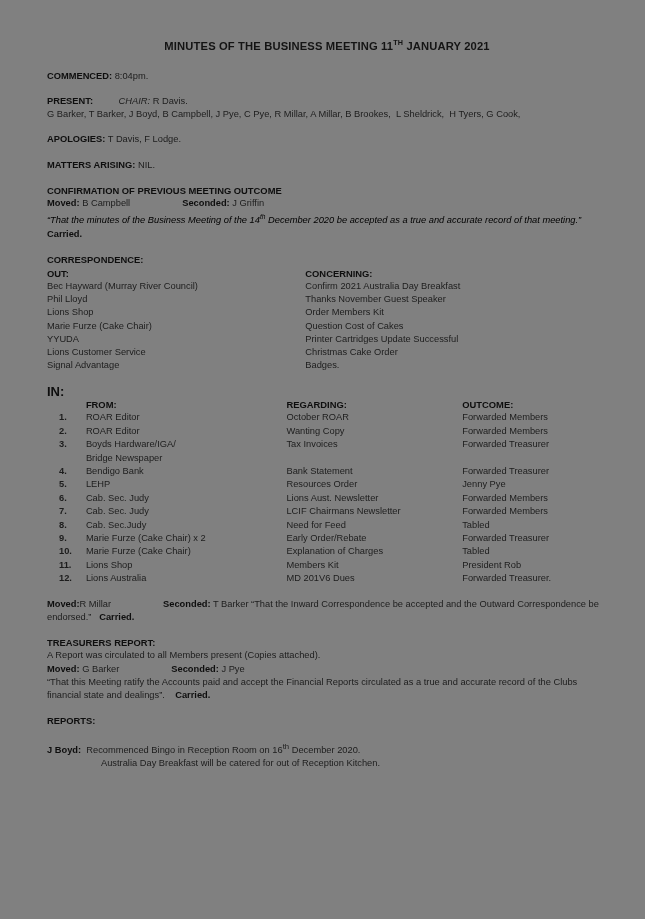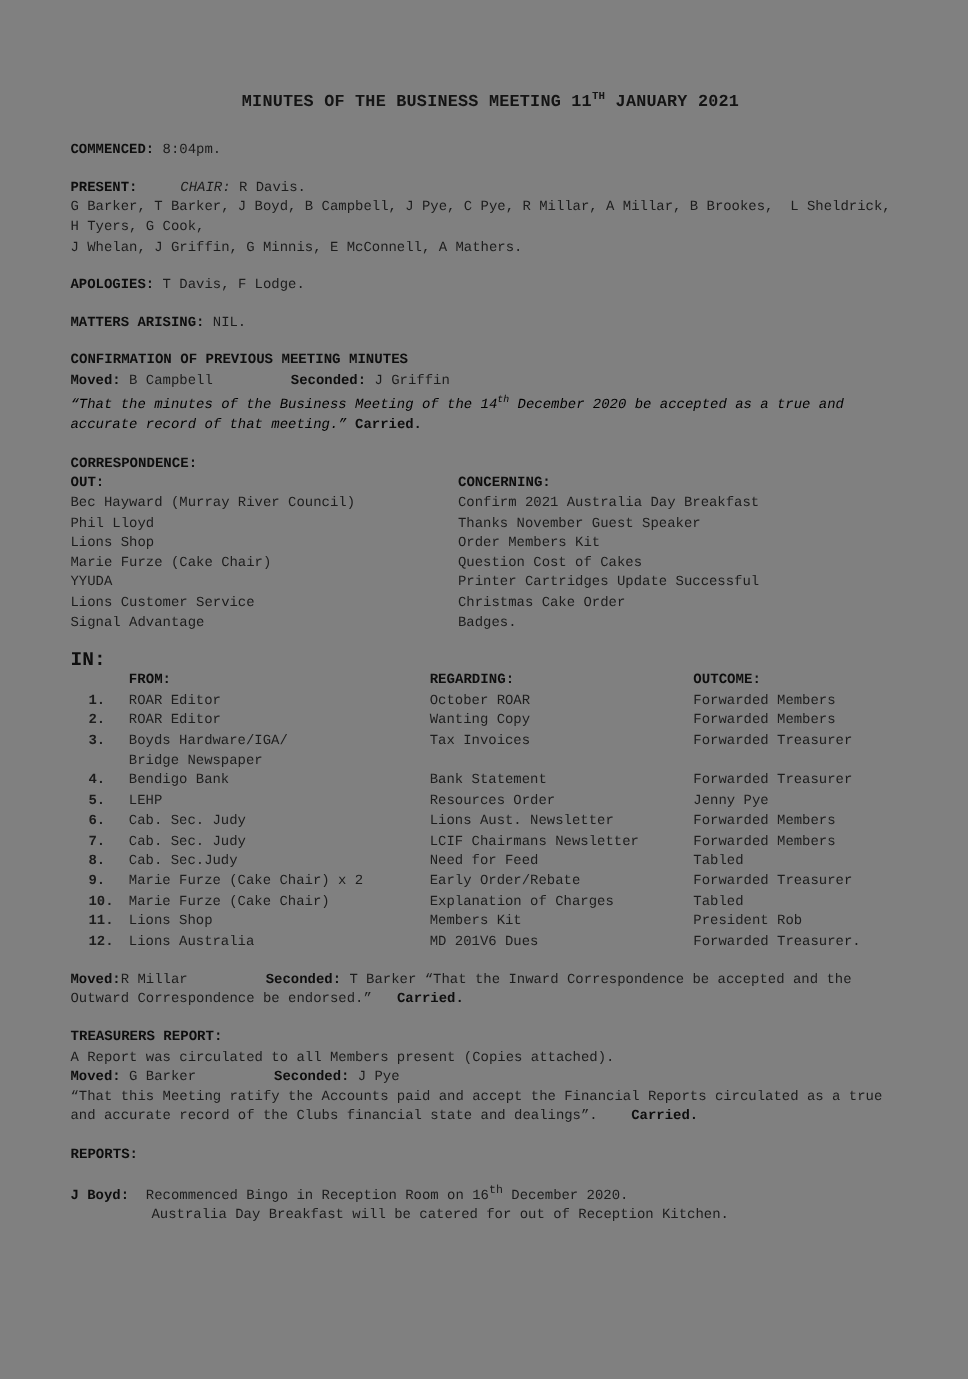--- a/index.html
+++ b/index.html
@@ -18,23 +18,22 @@
   .page {
     position: relative;
     width: 645px;
     height: 919px;
     box-sizing: border-box;
     padding: 0;
   }
   .doc {
     position: absolute;
     left: 47px;
-    top: 61px;
+    top: 38px;
     width: 560px;
-    font-family: Liberation Mono, monospace;
   }
   .doc-title {
     text-align: center;
     font-weight: bold;
     font-size: 11.2px;
     letter-spacing: 0.15px;
     margin: 0 0 18px 0;
     color: #141414;
   }
   .doc-title sup {
@@ -138,33 +137,32 @@
 
     <div class="doc-title"><span>MINUTES OF THE BUSINESS MEETING  11</span><sup>TH</sup><span> JANUARY 2021</span></div>
 
     <div class="block">
       <div class="line"><span class="lbl">COMMENCED:</span><span> 8:04pm.</span></div>
     </div>
 
     <div class="block">
       <div class="line"><span class="lbl">PRESENT:</span><span class="italic"> CHAIR:</span><span> R Davis.</span></div>
       <div class="line">G Barker, T Barker, J Boyd, B Campbell, J Pye, C Pye, R Millar, A Millar, B Brookes,  L Sheldrick,  H Tyers, G Cook,</div>
-      <div class="line">J Whelan, J Griffin, G Minnis, E McConnell, A Mathers.</div>
     </div>
 
     <div class="block">
       <div class="line"><span class="lbl">APOLOGIES:</span><span> T Davis, F Lodge.</span></div>
     </div>
 
     <div class="block">
       <div class="line"><span class="lbl">MATTERS ARISING:</span><span> NIL.</span></div>
     </div>
 
     <div class="block">
-      <div class="hdr">CONFIRMATION OF PREVIOUS MEETING MINUTES</div>
+      <div class="hdr">CONFIRMATION OF PREVIOUS MEETING OUTCOME</div>
       <div class="line"><span class="lbl">Moved:</span><span> B Campbell</span><span class="tab-gap"></span><span class="lbl">Seconded:</span><span> J Griffin</span></div>
       <div class="quote"><span>“That the minutes of the Business Meeting of the 14</span><sup>th</sup><span> December 2020 be accepted as a true and accurate record of that meeting.”</span><span class="lbl" style="font-style:normal"> Carried.</span></div>
     </div>
 
     <div class="block">
       <div class="hdr">CORRESPONDENCE:</div>
       <table class="corr-out">
         <thead>
           <tr>
             <th class="c1">OUT:</th>

